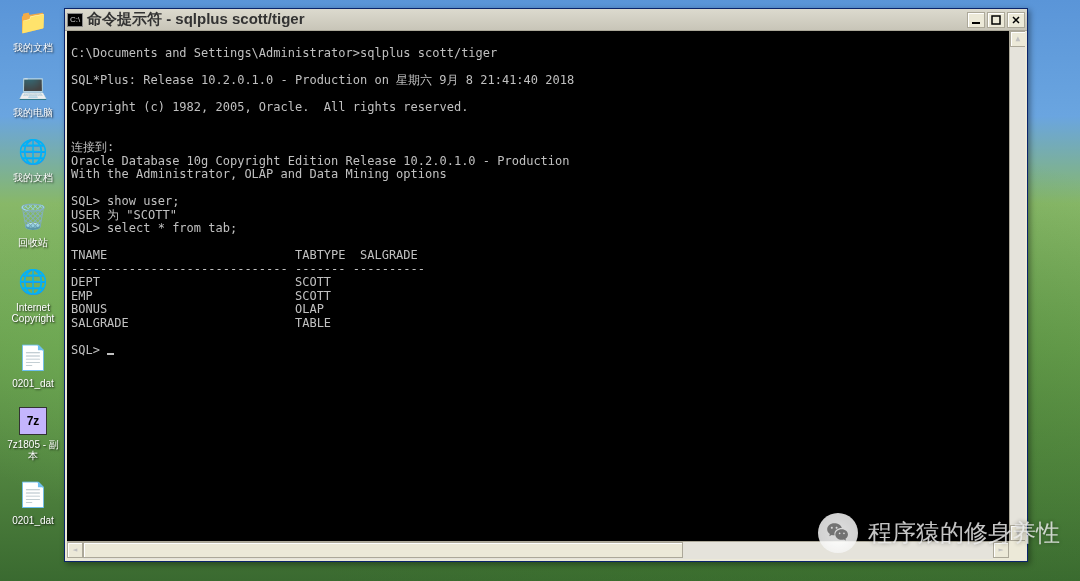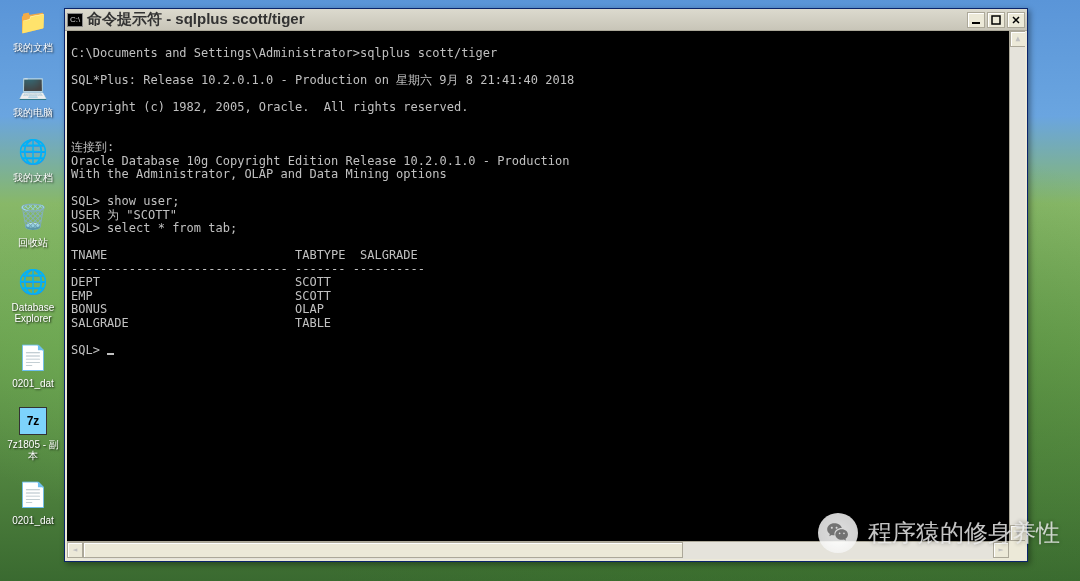--- a/index.html
+++ b/index.html
@@ -235,28 +235,28 @@
   <div class="desktop-icon">
     <div class="ico">🌐</div>
     <div class="lbl">我的文档</div>
   </div>
   <div class="desktop-icon">
     <div class="ico">🗑️</div>
     <div class="lbl">回收站</div>
   </div>
   <div class="desktop-icon">
     <div class="ico" style="color:#1560bd">🌐</div>
-    <div class="lbl">Database Explorer</div>
+    <div class="lbl">Internet Copyright</div>
   </div>
   <div class="desktop-icon">
     <div class="ico">📄</div>
     <div class="lbl">0201_dat</div>
   </div>
   <div class="desktop-icon">
-    <div class="ico" style="background:#7dd3fc;border:1px solid #333;font-size:12px;font-weight:bold;color:#000;width:28px;height:28px">7z</div>
+    <div class="ico" style="background:#c4b5fd;border:1px solid #333;font-size:12px;font-weight:bold;color:#000;width:28px;height:28px">7z</div>
     <div class="lbl">7z1805 - 副本</div>
   </div>
   <div class="desktop-icon">
     <div class="ico">📄</div>
     <div class="lbl">0201_dat</div>
   </div>
 </div>
 
 <div class="cmd-window">
   <div class="titlebar">

